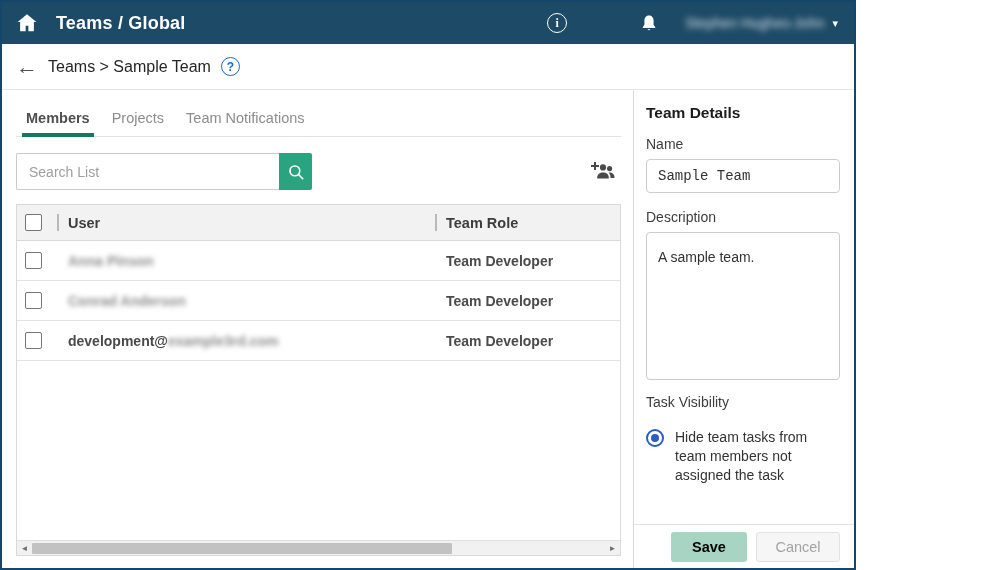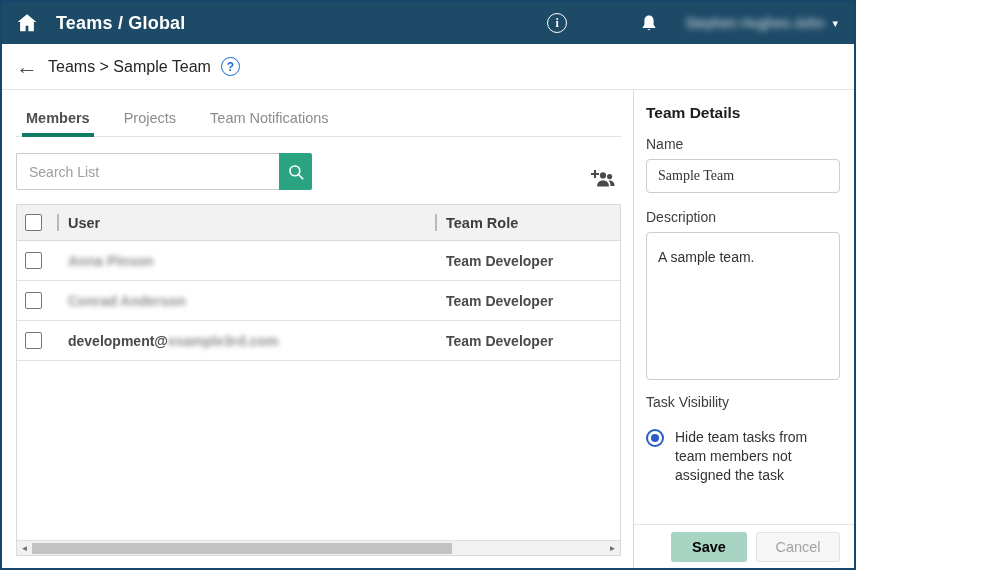--- a/index.html
+++ b/index.html
@@ -23,26 +23,26 @@
   
   .crumb-bar { height:46px; flex:none; display:flex; align-items:center; padding:0 14px; border-bottom:1px solid #e6e6e6; background:#fff; }
   .back-arrow { font-size:22px; color:#4d4d4d; cursor:pointer; line-height:1; margin-right:10px; }
   .crumb-text { font-size:16px; color:#262626; }
   .help-ic { width:19px; height:19px; border:1.7px solid #1b6ac9; border-radius:50%; color:#1b6ac9; font-size:12px; font-weight:700; display:flex; align-items:center; justify-content:center; margin-left:10px; cursor:pointer; }
 
   
   .main { flex:1; display:flex; min-height:0; }
   .left-panel { width:632px; flex:none; border-right:1px solid #d9d9d9; display:flex; flex-direction:column; padding:0 12px 12px 14px; min-height:0; }
 
-  .tabs { display:flex; gap:30px; padding:16px 8px 0; border-bottom:1px solid #e3e3e3; }
+  .tabs { display:flex; gap:18px; padding:16px 8px 0; border-bottom:1px solid #e3e3e3; }
   .tab { font-size:14.5px; color:#8c8c8c; padding:4px 2px 10px; cursor:pointer; position:relative; }
   .tab.active { color:#4f4f4f; font-weight:700; }
   .tab.active::after { content:""; position:absolute; left:-2px; right:-2px; bottom:-1px; height:4px; background:#0f7b64; }
 
-  .search-row { margin:16px 0 14px; display:flex; align-items:flex-end; }
+  .search-row { margin:16px 0 14px; display:flex; align-items:center; }
   .search-wrap { display:flex; height:37px; }
   .search-input { width:263px; height:37px; border:1px solid #ccc; border-right:none; border-radius:2px 0 0 2px; padding:0 12px; font-size:14px; color:#444; font-family:inherit; }
   .search-input::placeholder { color:#9e9e9e; }
   .search-btn { width:33px; height:37px; background:#2aa380; border:none; border-radius:0 2px 2px 0; cursor:pointer; display:flex; align-items:center; justify-content:center; }
   .add-user { margin-left:auto; margin-right:6px; cursor:pointer; display:flex; align-items:center; }
 
   .table { flex:1; border:1px solid #d9d9d9; display:flex; flex-direction:column; min-height:0;font-weight:bold; }
   .thead { height:36px; flex:none; background:#f2f2f2; border-bottom:1px solid #d9d9d9; display:flex; align-items:center; font-size:14.5px; color:#3d3d3d; }
   .trow { height:40px; flex:none; border-bottom:1px solid #e3e3e3; display:flex; align-items:center; font-size:14px; color:#4a4a4a; background:#fff; }
   .cell-check { width:40px; flex:none; display:flex; align-items:center; padding-left:8px; }
@@ -54,21 +54,21 @@
   .tbody-fill { flex:1; }
   .hscroll { height:15px; flex:none; background:#f1f1f1; border-top:1px solid #e0e0e0; display:flex; align-items:center; }
   .hs-arrow { width:15px; flex:none; display:flex; align-items:center; justify-content:center; font-size:8px; color:#6e6e6e; cursor:pointer; }
   .hs-thumb { width:420px; height:11px; background:#c2c2c2; border-radius:1px; cursor:grab; }
   .hs-rest { flex:1; }
 
   
   .right-panel { flex:1; display:flex; flex-direction:column; padding:14px 14px 0 12px; min-height:0; }
   .panel-heading { font-size:15.5px; font-weight:700; color:#1c1c1c; margin-bottom:14px; }
   .field-label { font-size:14px; color:#3d3d3d; margin-bottom:7px; }
-  .text-input { width:100%; height:34px; border:1px solid #ccc; border-radius:4px; padding:0 11px; font-size:14px; color:#333; font-family:Liberation Serif, serif; margin-bottom:16px; }
+  .text-input { width:100%; height:34px; border:1px solid #ccc; border-radius:4px; padding:0 11px; font-size:14px; color:#333; font-family:Liberation Mono, monospace; margin-bottom:16px; }
   .textarea { width:100%; height:148px; border:1px solid #ccc; border-radius:4px; padding:15px 11px; font-size:14px; color:#333; font-family:inherit; resize:none; margin-bottom:14px; line-height:1.35; }
   .radio-row { display:flex; align-items:flex-start; gap:11px; margin-top:11px; cursor:pointer; }
   .radio { width:18px; height:18px; flex:none; border:2px solid #6e6e6e; border-radius:50%; background:#fff; margin-top:1px; position:relative; }
   .radio.selected { border-color:#2b5cc5; }
   .radio.selected::after { content:""; position:absolute; left:3px; top:3px; width:8px; height:8px; border-radius:50%; background:#2b5cc5; }
   .radio-label { font-size:14px; color:#333; max-width:320px; line-height:1.35; }
   .panel-footer { margin:auto -14px 0 -12px; border-top:1px solid #e3e3e3; height:44px; flex:none; display:flex; align-items:center; justify-content:flex-end; gap:9px; padding-right:14px; }
   .btn { height:30px; border-radius:3px; font-size:14.5px; font-family:inherit; cursor:pointer; }
   .btn-save { width:76px; background:#a8d5c3; color:#000000; font-weight:700; border:none; }
   .btn-cancel { width:84px; background:#f6f6f6; color:#a3a3a3; border:1px solid #e2e2e2; }

